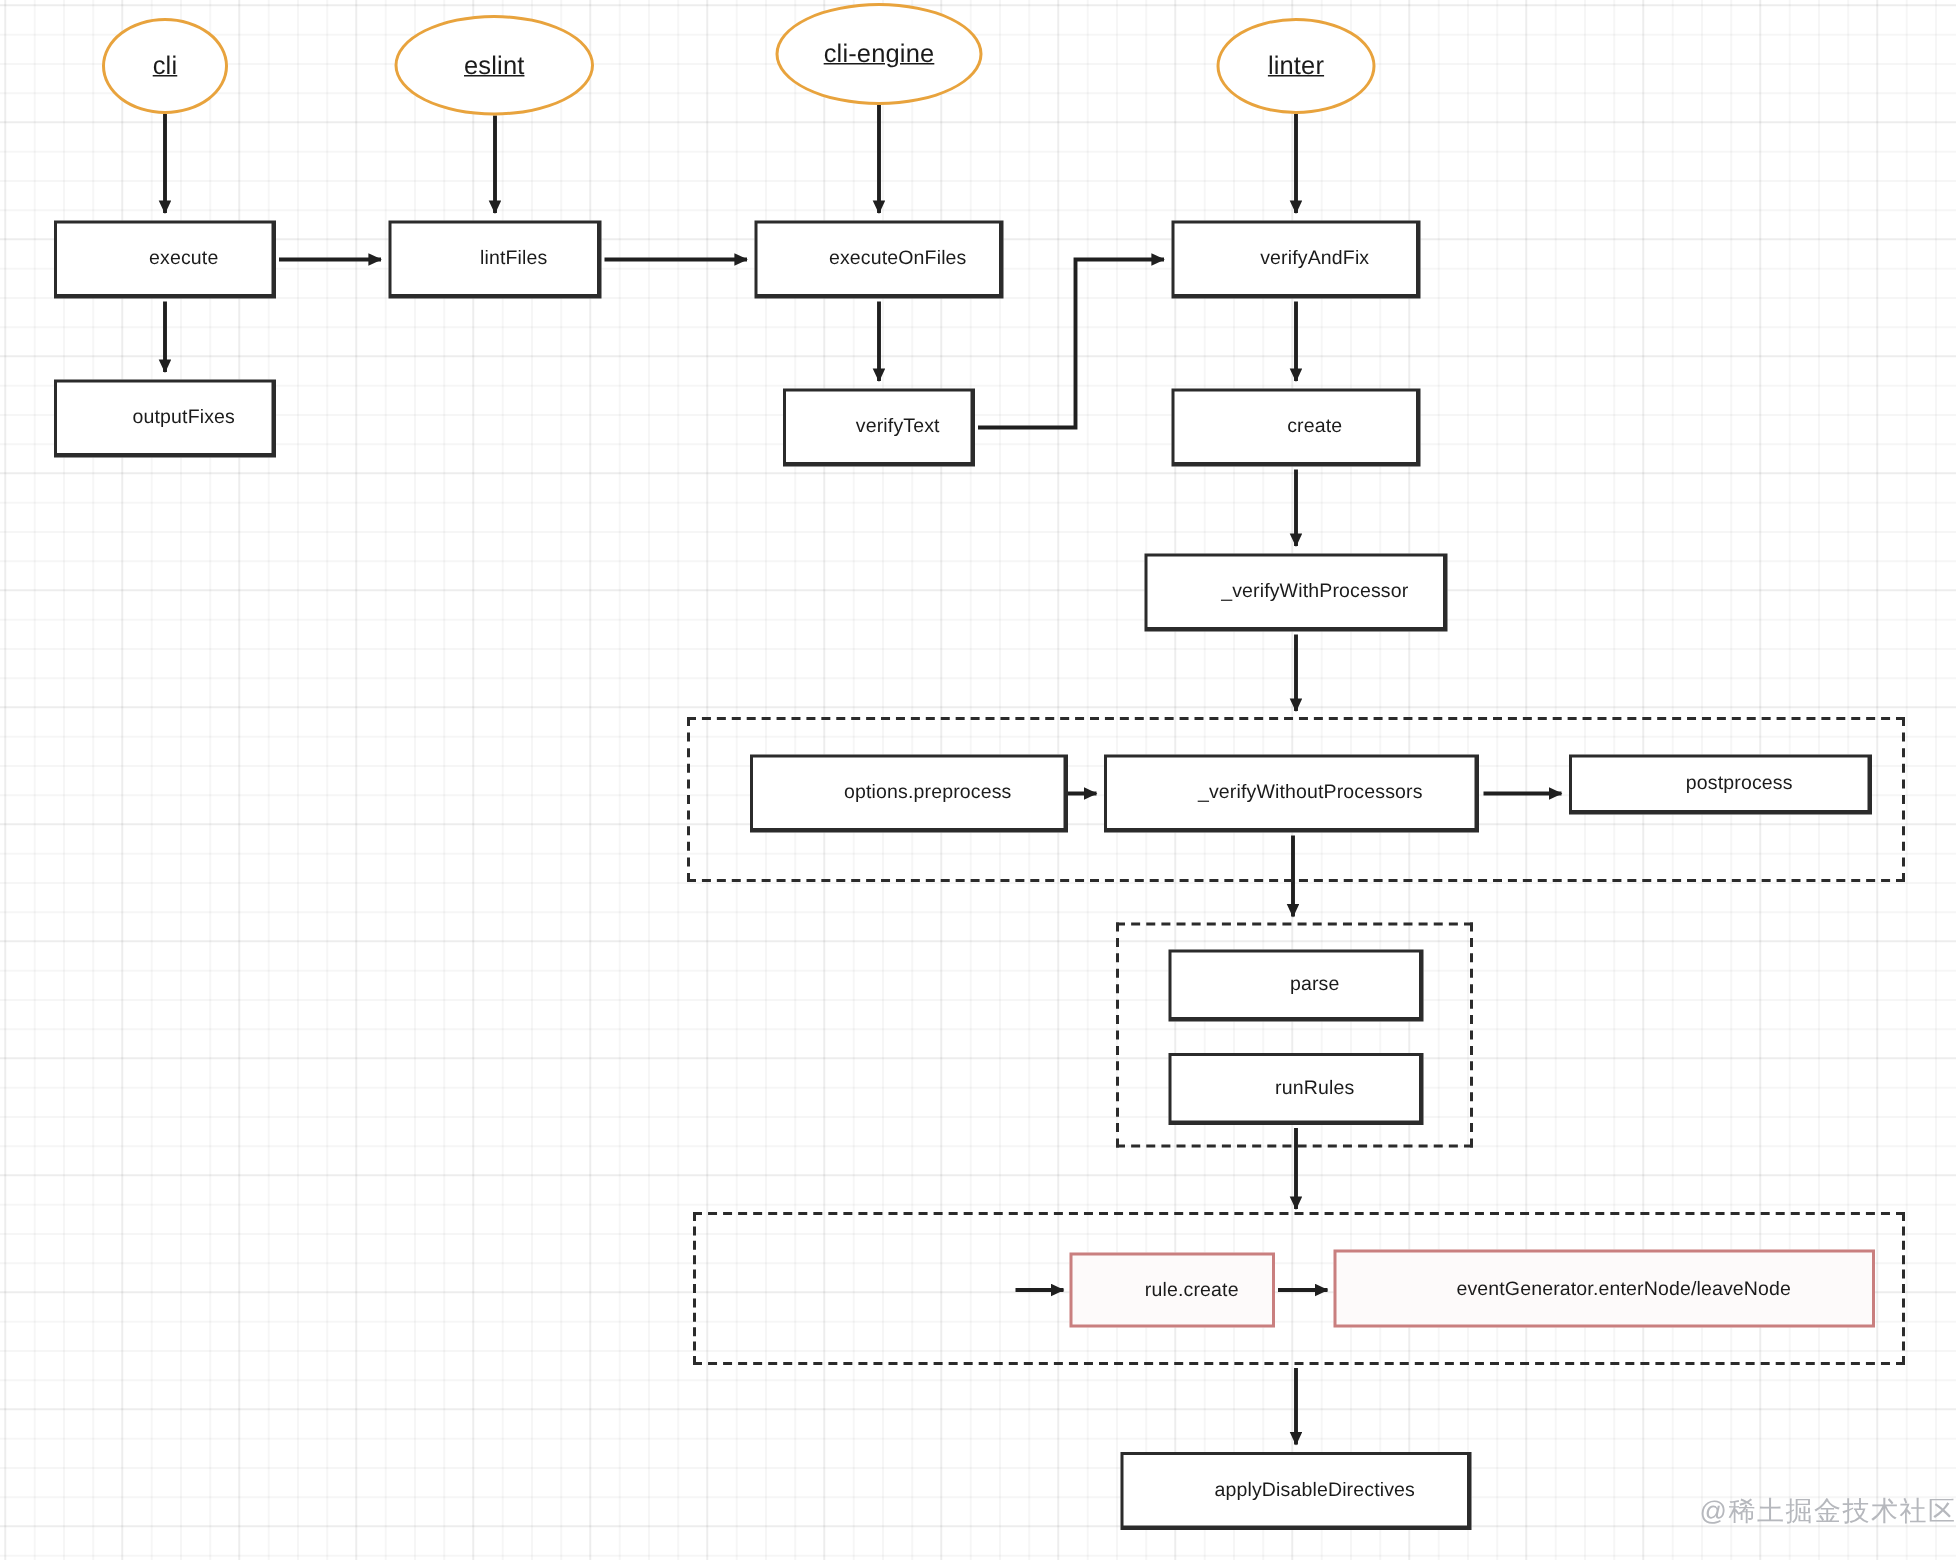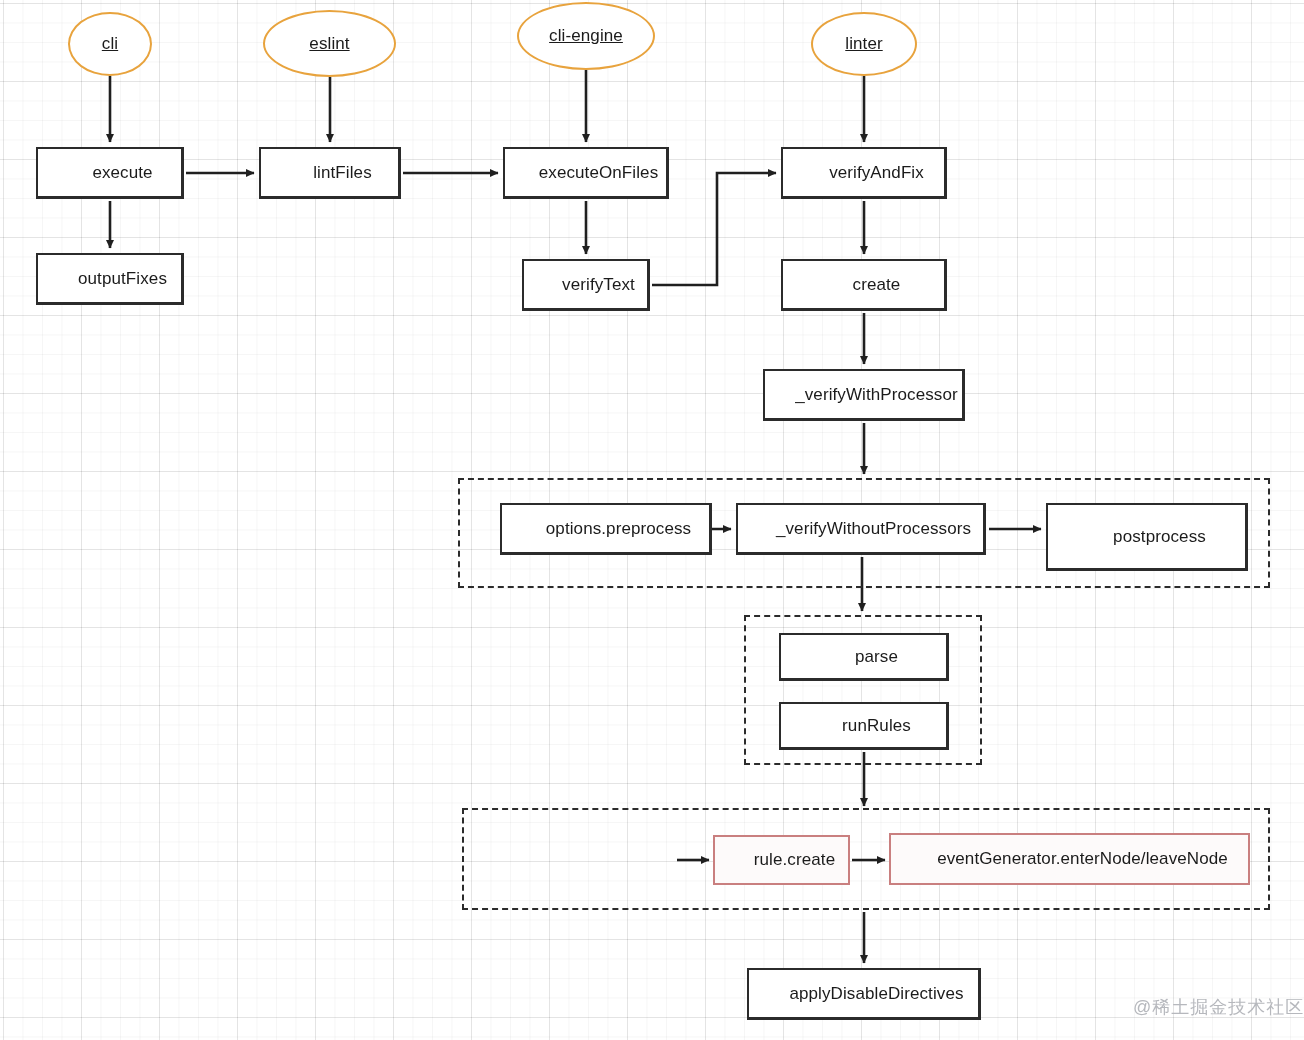--- a/index.html
+++ b/index.html
@@ -47,21 +47,21 @@
     background: #ffffff;
     font-size: 17px;
     text-decoration: underline;
   }
 
   .box {
     border: 2px solid #2b2b2b;
     border-right-width: 3px;
     border-bottom-width: 3px;
     background: #ffffff;
-    font-size: 17px;
+    font-size: 13px;
     padding-left: 26px;
   }
 
   .box.red {
     border-color: #c97f7f;
     border-right-width: 2px;
     border-bottom-width: 2px;
     background: #fdfafa;
   }
 
@@ -184,21 +184,21 @@
   </div>
   <div class="node box" style="left:763px; top:369px; width:202px; height:52px;">
     <span>_verifyWithProcessor</span>
   </div>
   <div class="node box" style="left:500px; top:503px; width:212px; height:52px;">
     <span>options.preprocess</span>
   </div>
   <div class="node box" style="left:736px; top:503px; width:250px; height:52px;">
     <span>_verifyWithoutProcessors</span>
   </div>
-  <div class="node box" style="left:1046px; top:503px; width:202px; height:68px;">
+  <div class="node box" style="left:1046px; top:503px; width:202px; height:40px;">
     <span>postprocess</span>
   </div>
   <div class="node box" style="left:779px; top:633px; width:170px; height:48px;">
     <span>parse</span>
   </div>
   <div class="node box" style="left:779px; top:702px; width:170px; height:48px;">
     <span>runRules</span>
   </div>
   <div class="node box" style="left:747px; top:968px; width:234px; height:52px;">
     <span>applyDisableDirectives</span>

